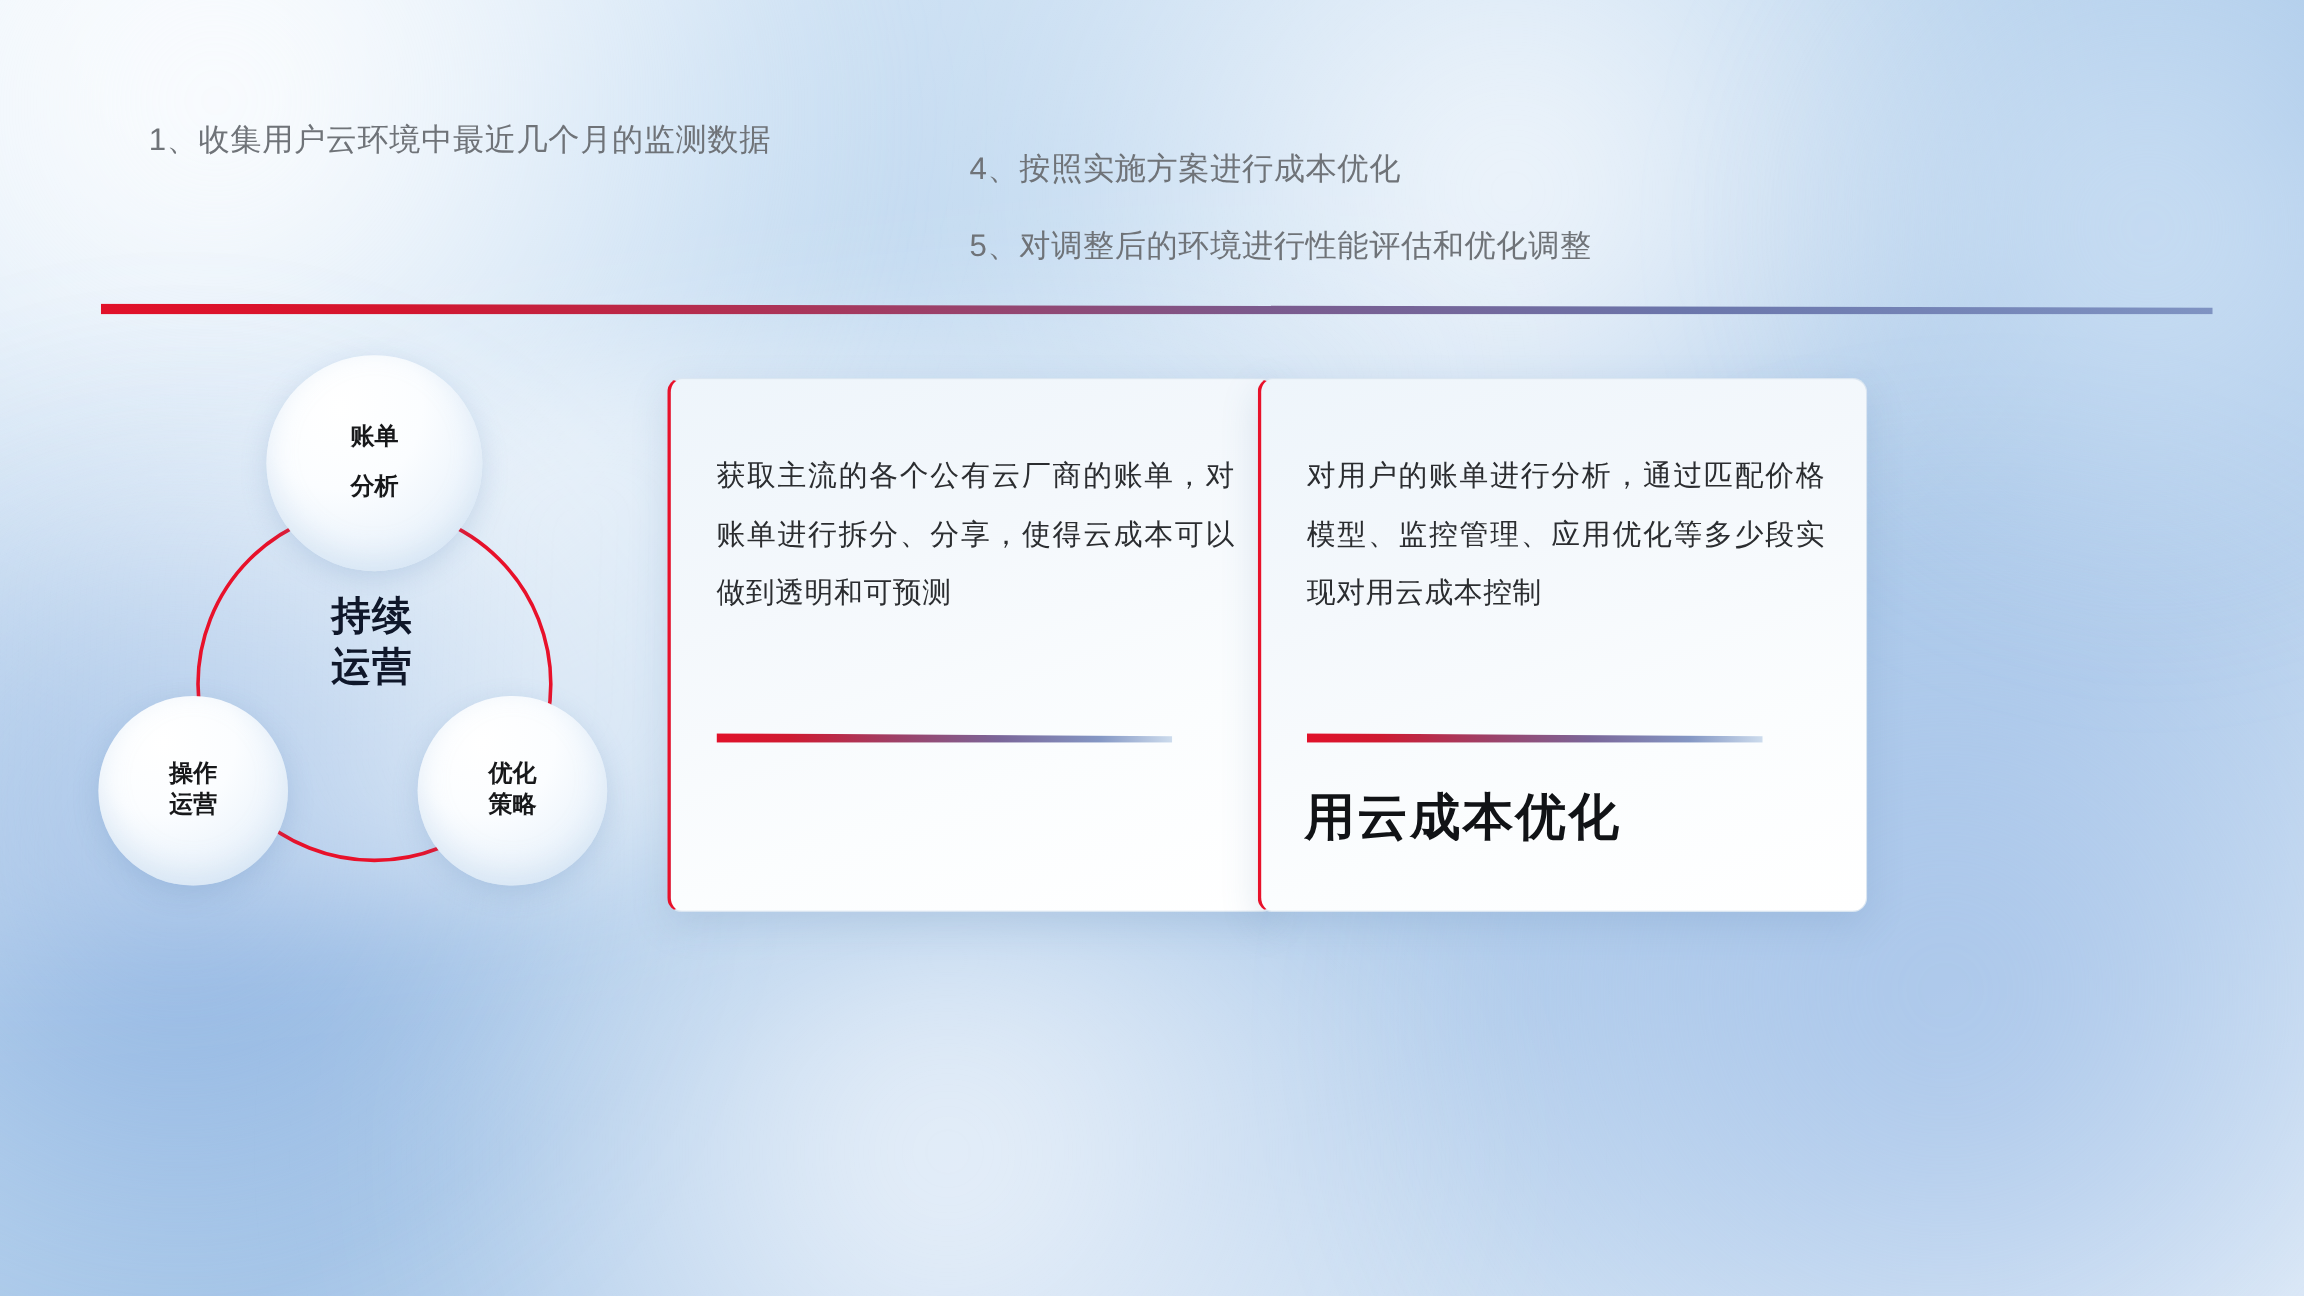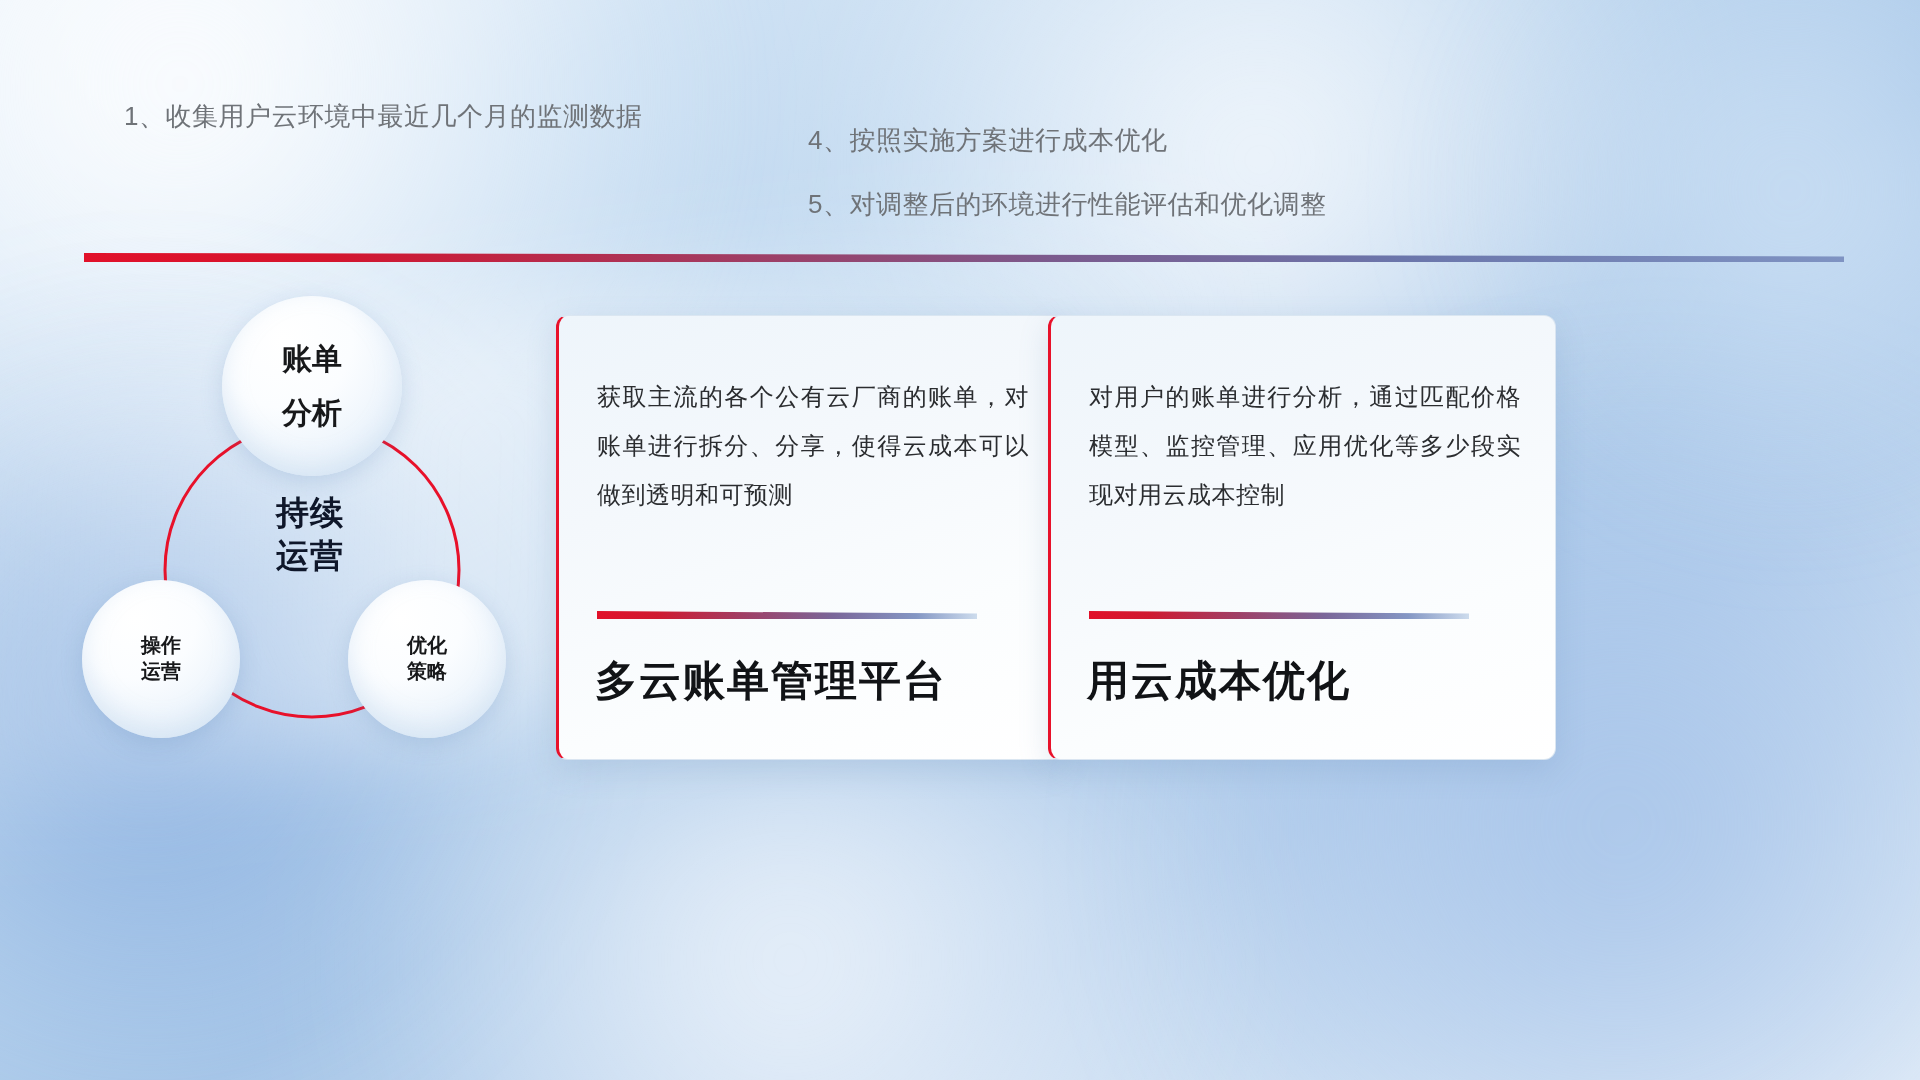--- a/index.html
+++ b/index.html
@@ -56,21 +56,21 @@
   #diagram svg{ position:absolute; left:0; top:0; }
   .bubble{
     position:absolute; border-radius:50%;
     background:
       radial-gradient(circle at 34% 24%, #ffffff 0%, #fbfdff 38%, #eef5fc 66%, #dfecf8 100%);
     box-shadow:0 6px 22px rgba(90,130,180,.22), inset 0 -10px 24px rgba(180,205,232,.35);
     display:flex; flex-direction:column; align-items:center; justify-content:center;
     color:#17181a; font-weight:bold; line-height:1.28; text-align:center;
   }
   .bubble .l1,.bubble .l2{ display:block; }
-  #bubble-top{ left:162px; top:16px; width:180px; height:180px; font-size:30px;gap:16px; }
+  #bubble-top{ left:162px; top:16px; width:180px; height:180px; font-size:20px;gap:16px; }
   #bubble-left{ left:22px; top:300px; width:158px; height:158px; font-size:20px; }
   #bubble-right{ left:288px; top:300px; width:158px; height:158px; font-size:20px; }
   #center-label{
     position:absolute; left:150px; top:212px; width:200px;
     text-align:center; color:#0f172a; font-weight:bold; font-size:33px; line-height:1.3;
     letter-spacing:1px;
   }
 
   
   .card{
@@ -148,20 +148,19 @@
 
   <div id="center-label">
     <div>持续</div>
     <div>运营</div>
   </div>
 </div>
 
 <div class="card" id="card-1">
   <div class="card-body">获取主流的各个公有云厂商的账单，对账单进行拆分、分享，使得云成本可以做到透明和可预测</div>
   <div class="card-rule"></div>
-  <div class="card-title">多云账单管理平台</div>
 </div>
 
 <div class="card" id="card-2">
   <div class="card-body">对用户的账单进行分析，通过匹配价格模型、监控管理、应用优化等多少段实现对用云成本控制</div>
   <div class="card-rule"></div>
   <div class="card-title">用云成本优化</div>
 </div>
 
 </body></html>

